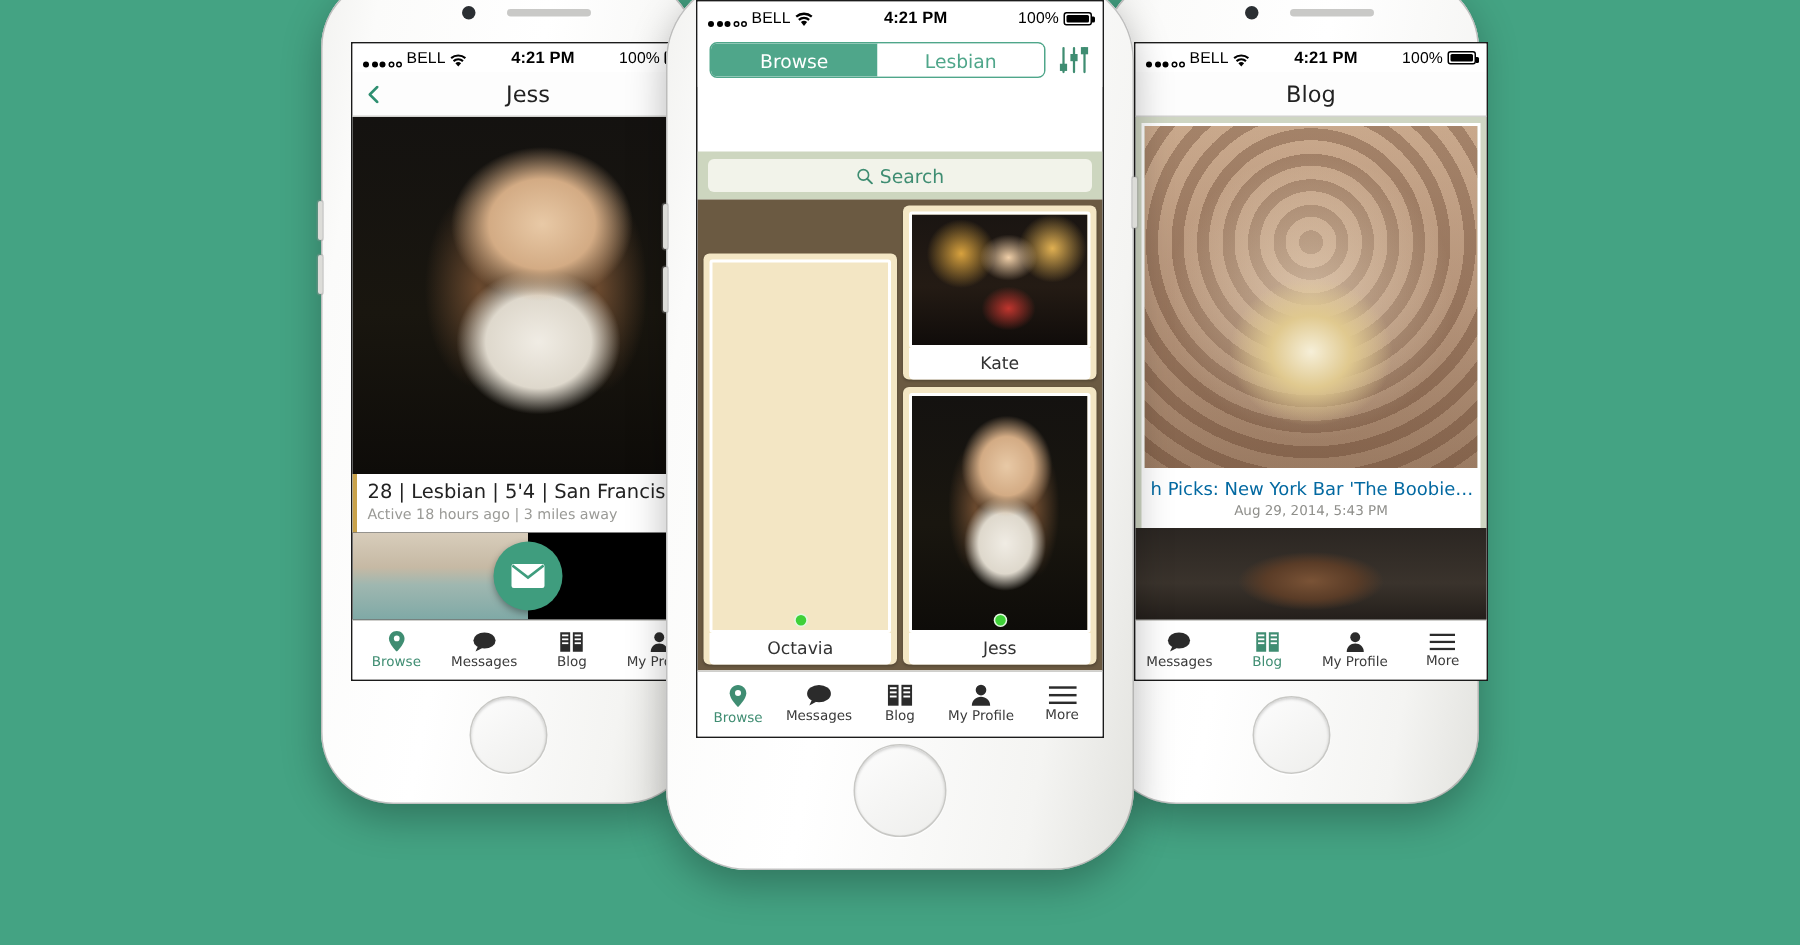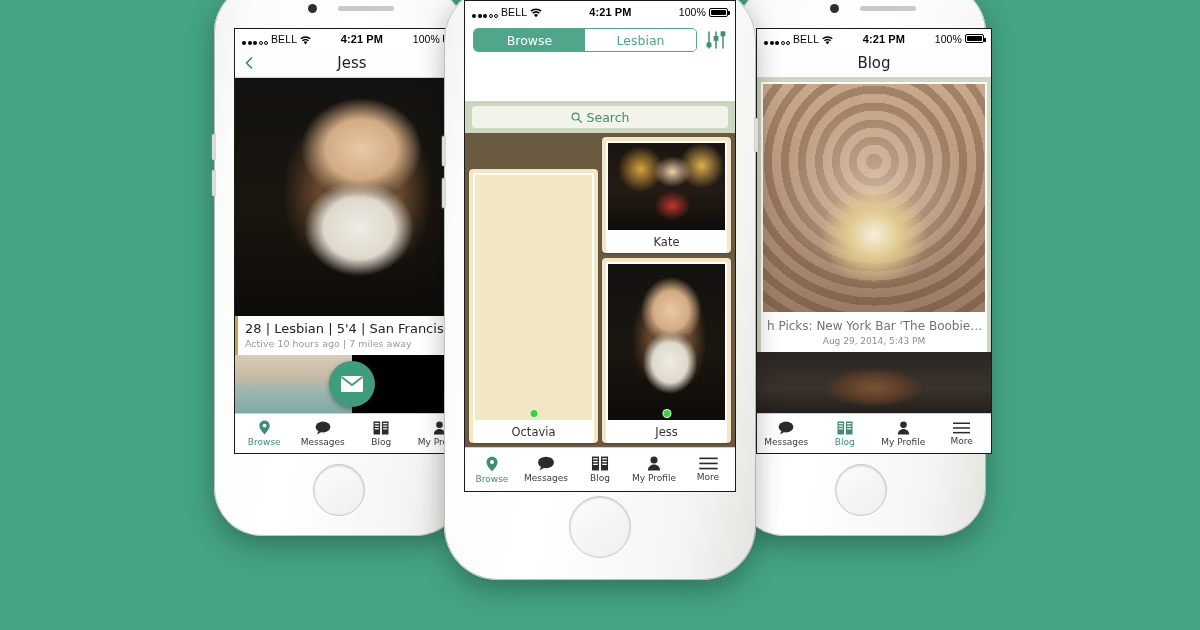--- a/index.html
+++ b/index.html
@@ -143,21 +143,21 @@
   .msg-fab {
     position: absolute; left: 50%; top: 50%; transform: translate(-50%,-50%);
     width: 46px; height: 46px; border-radius: 50%; background: #3f9d7e;
     display: flex; align-items: center; justify-content: center;
     box-shadow: 0 2px 5px rgba(0,0,0,.35);
   }
 
   
   .blog-photo { position: relative; overflow: hidden; border: 2px solid #fff; }
   .blog-meta { background: #fff; padding: 5px 6px 6px; text-align: center; }
-  .blog-title { font-size: 12px; color: #737373; white-space: nowrap; font-family: "DejaVu Sans", sans-serif; text-align: left; }
+  .blog-title { font-size: 12px; color: #0369a1; white-space: nowrap; font-family: "DejaVu Sans", sans-serif; text-align: left; }
   .blog-date { font-size: 9px; color: #8e8e8a; margin-top: 3px; font-family: "DejaVu Sans", sans-serif; }
 
   
   .ph { position: absolute; inset: 0; }
   .art-jess { background:
       radial-gradient(ellipse 36% 30% at 54% 30%, #e8c9a6 0%, #d3ab84 42%, rgba(60,40,28,0) 72%),
       radial-gradient(ellipse 30% 26% at 53% 63%, #f0ece4 0%, #ded8cc 50%, rgba(40,32,24,0) 78%),
       radial-gradient(ellipse 22% 40% at 36% 48%, #6b4a2f 0%, rgba(40,26,16,0) 70%),
       radial-gradient(ellipse 20% 42% at 70% 48%, #6b4a2f 0%, rgba(40,26,16,0) 70%),
       linear-gradient(180deg,#141210 0%,#19160f 55%,#0e0c09 100%); }
@@ -240,21 +240,21 @@
         </svg>
         <span class="navtitle">Jess</span>
       </div>
 
       <div class="profile-photo" style="height:238px;">
         <div class="ph art-jess"></div>
       </div>
 
       <div class="profile-meta">
         <div class="meta-main">28 | Lesbian | 5'4 | San Francisco</div>
-        <div class="meta-sub">Active 10 hours ago | 7 miles away</div>
+        <div class="meta-sub">Active 18 hours ago | 3 miles away</div>
       </div>
 
       <div class="thumbstrip" style="flex:1;">
         <div class="ph art-pool" style="position:relative;"></div>
         <div class="ph art-drink" style="position:relative;"></div>
         <div class="msg-fab">
           <svg width="24" height="18" viewBox="0 0 24 18">
             <rect x="1" y="1" width="22" height="16" rx="1.5" fill="#fff"></rect>
             <path d="M1.6 2 12 10 22.4 2" fill="none" stroke="#3f9d7e" stroke-width="1.8"></path>
           </svg>

